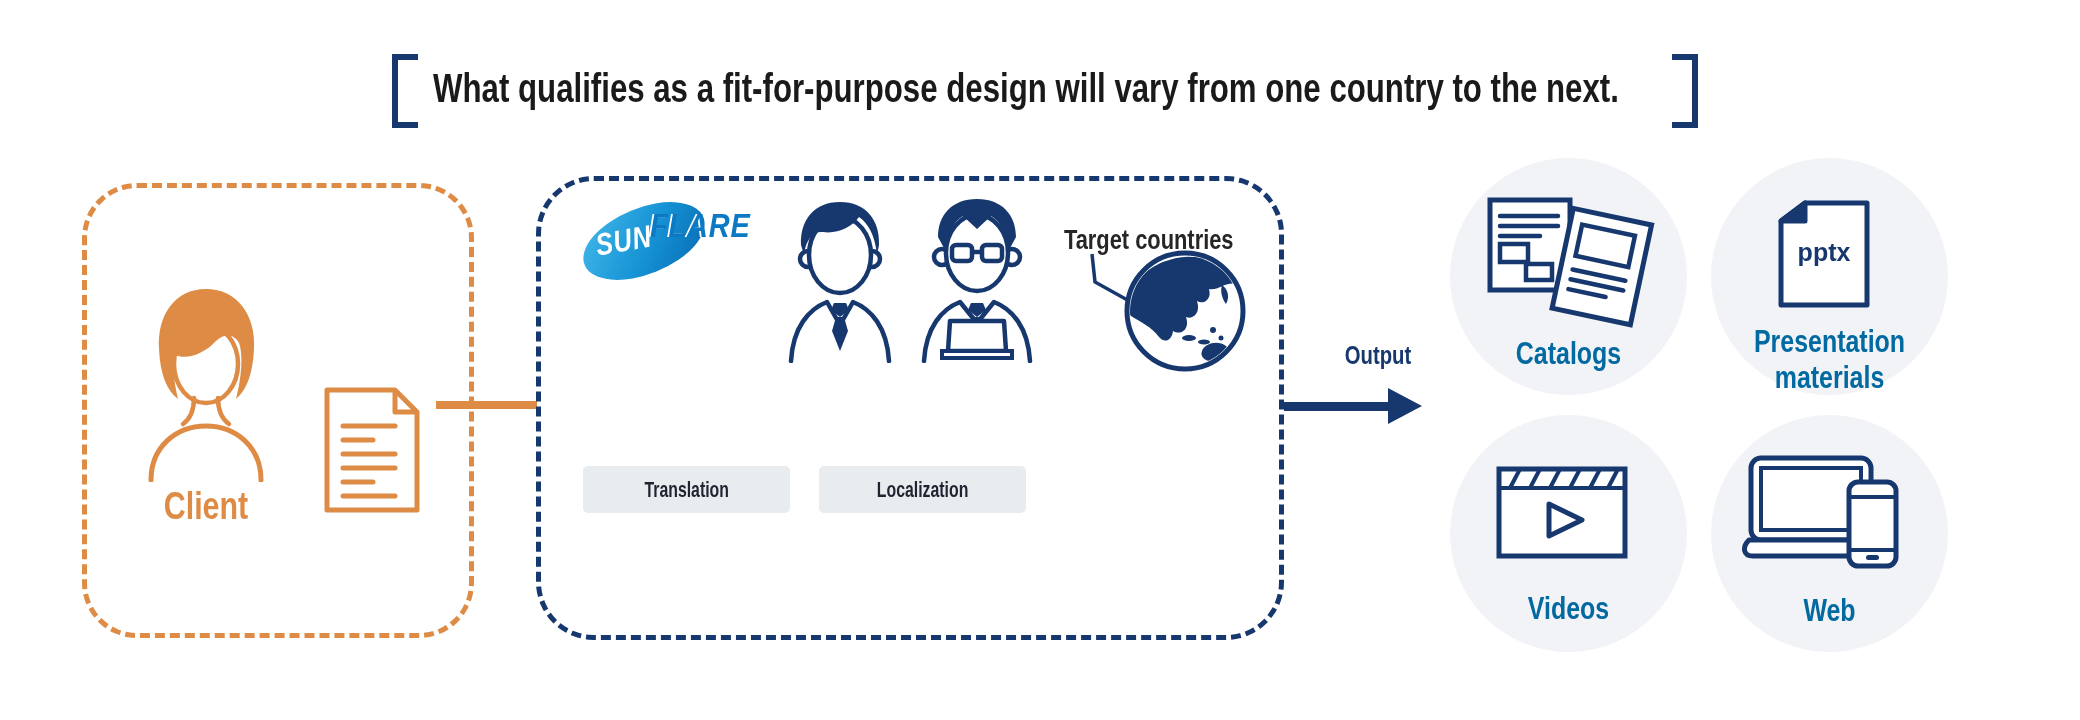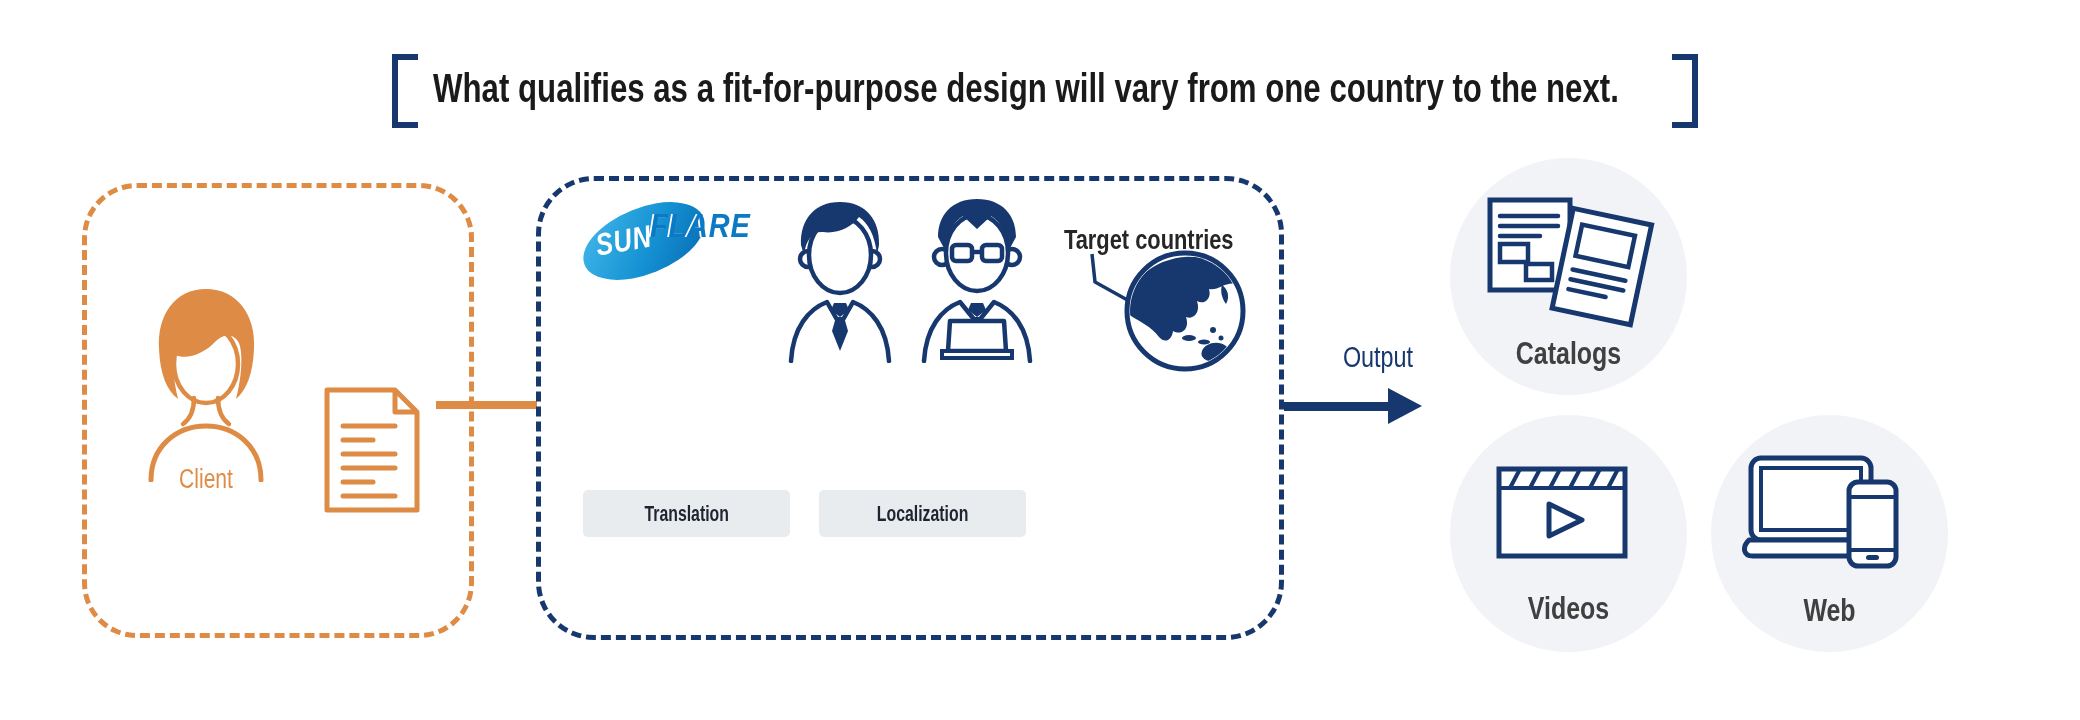--- a/index.html
+++ b/index.html
@@ -14,53 +14,53 @@
 
   
   .title-wrap { left:0; top:66px; width:2052px; text-align:center; font-size:40px; font-weight:700; color:#1A1A1A; }
   .bracket { width:20px; height:62px; top:54px; }
   .bracket.bl { left:392px; border-left:6px solid #17386E; border-top:6px solid #17386E; border-bottom:6px solid #17386E; }
   .bracket.br { left:1672px; border-right:6px solid #17386E; border-top:6px solid #17386E; border-bottom:6px solid #17386E; }
 
   
   .client-box { left:82px; top:183px; width:392px; height:455px; border:5px dashed #DE8C45; border-radius:55px; box-sizing:border-box; }
   .contents-label { left:296px; top:286px; width:152px; text-align:center; color:#DE8C45; font-size:27px; font-weight:700; letter-spacing:3px; line-height:44px; }
-  .client-label { left:138px; top:464px; width:136px; text-align:center; color:#DE8C45; font-size:27px; font-weight:400; }
+  .client-label { left:138px; top:484px; width:136px; text-align:center; color:#DE8C45; font-size:39px; font-weight:700; }
   .orange-line { left:436px; top:401px; width:101px; height:8px; background:#DE8C45; }
 
   
   .sf-box { left:536px; top:176px; width:748px; height:464px; border:5px dashed #17386E; border-radius:58px; box-sizing:border-box; }
   .logo { left:578px; top:200px; width:210px; height:90px; }
   .logo-oval { position:absolute; left:2px; top:8px; width:128px; height:66px; border-radius:50%;
                background:linear-gradient(135deg,#45B9EA 0%,#1592D4 55%,#0868B0 100%); transform:rotate(-22deg); }
   .logo-sun { position:absolute; left:18px; top:28px; font-size:31px; font-weight:800; font-style:italic; color:#ffffff;
               transform:rotate(-10deg) scaleX(0.82); transform-origin:left center; letter-spacing:1px; }
   .logo-flare { position:absolute; left:72px; top:6px; font-size:34px; font-weight:800; font-style:italic; color:#0B79C3;
                transform:scaleX(0.85); transform-origin:left center; letter-spacing:1px;
                text-shadow:-2px 0 0 #fff, 2px 0 0 rgba(255,255,255,0.0); }
   .target-label { left:1042px; top:224px; width:200px; text-align:center; color:#262626; font-size:28px; font-weight:700; }
   .team-block { left:557px; top:366px; width:470px; text-align:center; color:#17386E; }
   .team-line { font-size:31px; font-weight:700; line-height:38px; }
   .team-plus { font-size:28px; font-weight:700; line-height:34px; }
-  .services-grid { left:583px; top:490px; width:420px; display:grid; grid-template-columns:207px 207px; column-gap:5px; row-gap:10px;gap:29px; }
+  .services-grid { left:583px; top:466px; width:420px; display:grid; grid-template-columns:207px 207px; column-gap:5px; row-gap:10px;gap:29px; }
   .svc-btn { height:47px; background:#E8ECEF; border-radius:5px; display:flex; align-items:center; justify-content:center;
              color:#1F2430; font-size:22px; font-weight:700; }
 
   
-  .output-label { left:1298px; top:340px; width:160px; text-align:center; color:#17386E; font-size:30px; font-weight:400; }
+  .output-label { left:1298px; top:340px; width:160px; text-align:center; color:#17386E; font-size:26px; font-weight:700; }
   .arrow-shaft { left:1284px; top:402px; width:106px; height:9px; background:#17386E; }
   .arrow-head { left:1388px; top:388px; width:0; height:0; border-top:18px solid transparent; border-bottom:18px solid transparent; border-left:34px solid #17386E; }
 
   
   .out-circle { width:237px; height:237px; border-radius:50%; background:#F1F3F6; }
   .c-catalogs { left:1450px; top:158px; }
   .c-present  { left:1711px; top:158px; }
   .c-videos   { left:1450px; top:415px; }
   .c-web      { left:1711px; top:415px; }
-  .circle-label { position:absolute; left:0; width:237px; text-align:center; color:#404040; font-size:32px; font-weight:700; line-height:36px; }
+  .circle-label { position:absolute; left:0; width:237px; text-align:center; color:#0369a1; font-size:32px; font-weight:700; line-height:36px; }
   .pptx-badge { position:absolute; left:67px; top:80px; width:92px; text-align:center; color:#17386E; font-size:25px; font-weight:700; }
 
   svg { display:block; }
 </style>
 </head>
 <body>
 
 <div class="canvas">
 
   <div class="abs bracket bl"></div>
@@ -191,20 +191,30 @@
           <line x1="88" y1="90" x2="142" y2="90"></line>
           <line x1="88" y1="100" x2="126" y2="100"></line>
         </g>
       </g>
     </svg>
     <div class="circle-label" style="top:177px;">
       <span class="cond cond-nw">Catalogs</span>
     </div>
   </div>
 
+  <div class="abs out-circle c-present">
+    <svg style="position:absolute; left:67px; top:42px;" width="92" height="108" viewBox="0 0 92 108">
+      <path d="M27,3 L89,3 L89,105 L3,105 L3,21 Z" fill="#fff" stroke="#17386E" stroke-width="5" stroke-linejoin="round"></path>
+      <path d="M27,3 L27,21 L3,21 Z" fill="#17386E" stroke="#17386E" stroke-width="5" stroke-linejoin="round"></path>
+    </svg>
+    <div class="pptx-badge">pptx</div>
+    <div class="circle-label" style="top:165px;">
+      <span class="cond">Presentation materials</span>
+    </div>
+  </div>
 
   <div class="abs out-circle c-web">
     <svg style="position:absolute; left:26px; top:40px;" width="162" height="114" viewBox="0 0 162 114">
       <rect x="14" y="3" width="120" height="82" rx="10" fill="#fff" stroke="#17386E" stroke-width="5"></rect>
       <rect x="24" y="13" width="100" height="62" fill="none" stroke="#17386E" stroke-width="4"></rect>
       <path d="M12,85 L126,85 L126,101 L16,101 C6,101 5,92 12,85 Z" fill="#fff" stroke="#17386E" stroke-width="5" stroke-linejoin="round"></path>
       <rect x="112" y="27" width="47" height="84" rx="9" fill="#fff" stroke="#17386E" stroke-width="5"></rect>
       <line x1="112" y1="42" x2="159" y2="42" stroke="#17386E" stroke-width="4"></line>
       <line x1="112" y1="95" x2="159" y2="95" stroke="#17386E" stroke-width="4"></line>
       <rect x="129" y="100" width="13" height="5" rx="2.5" fill="#17386E"></rect>

